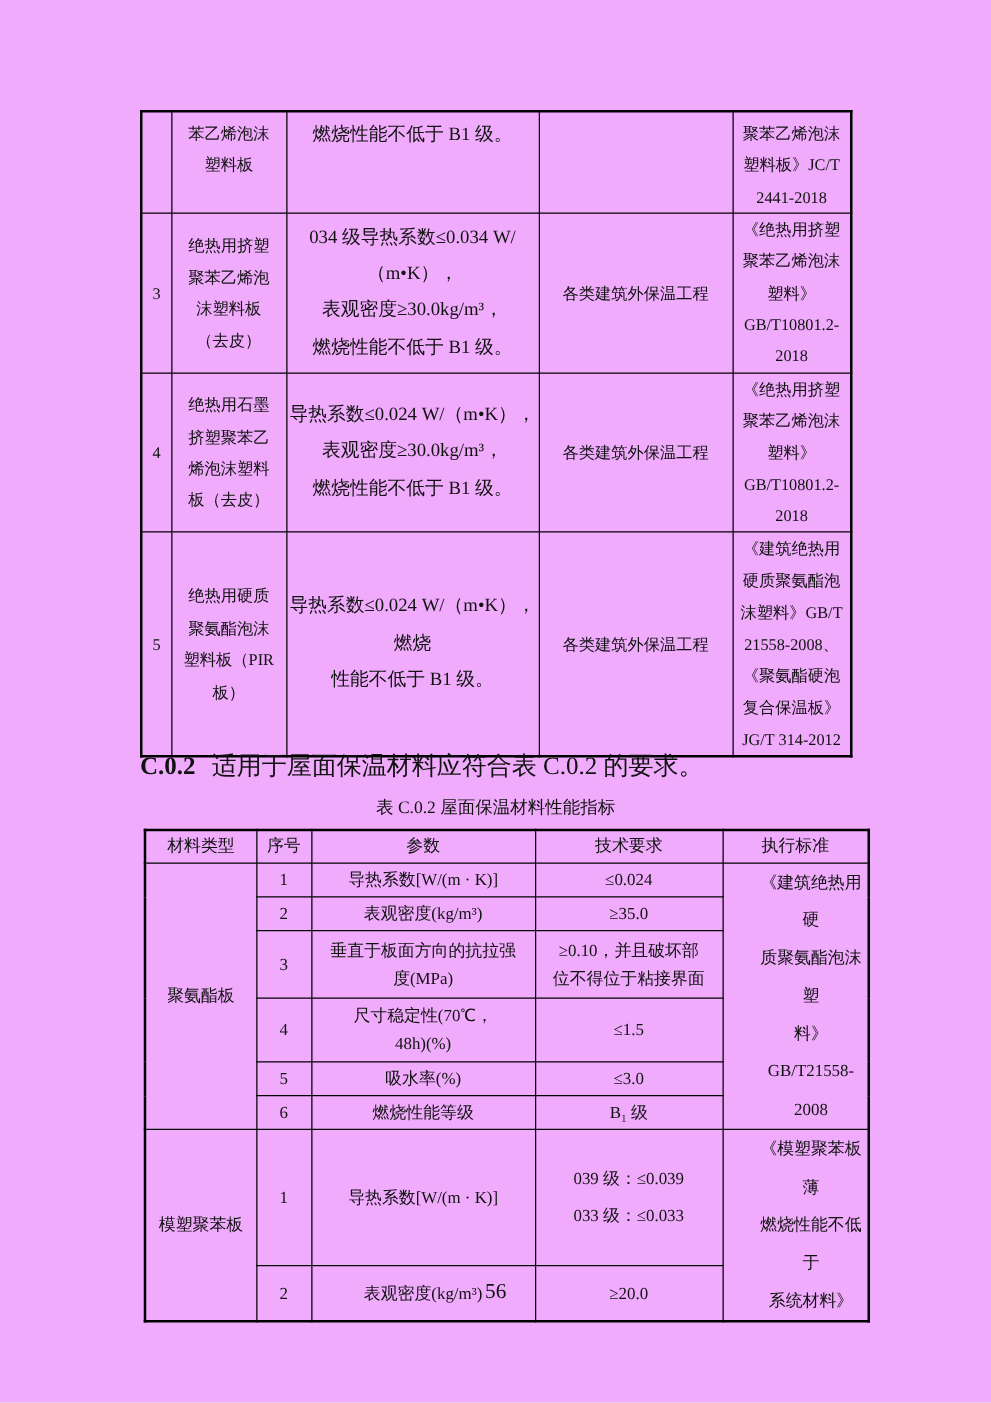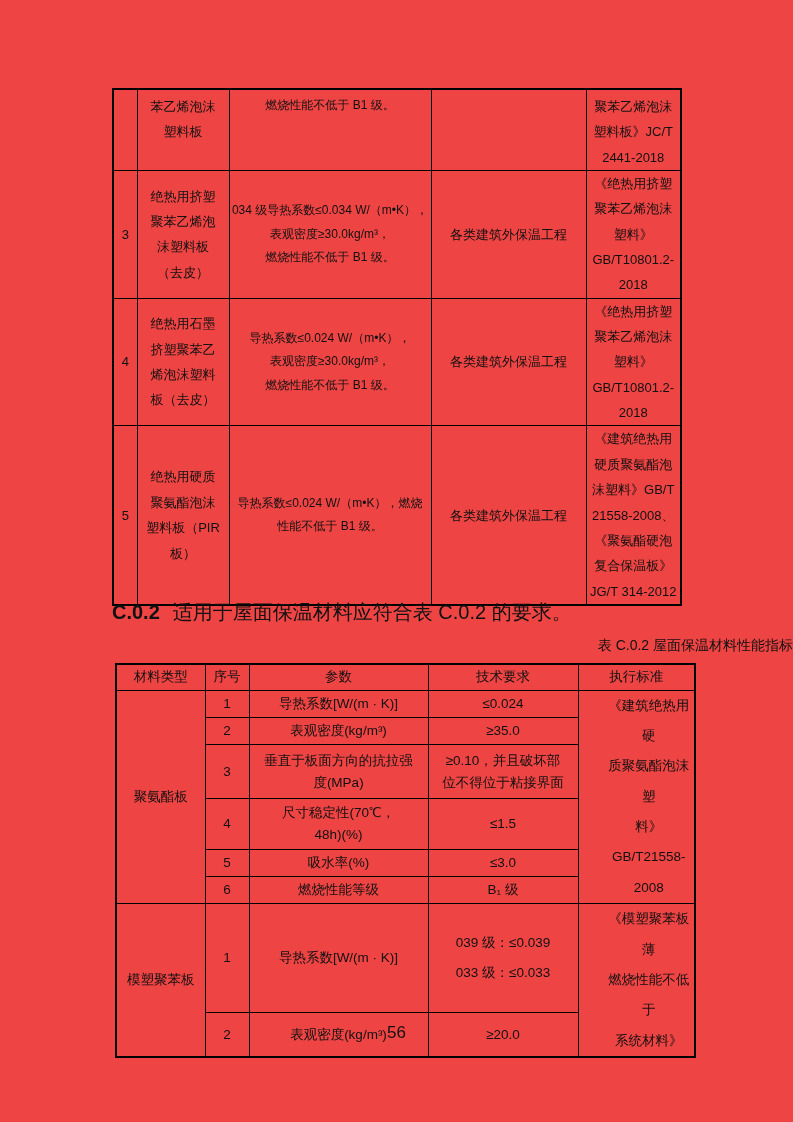--- a/index.html
+++ b/index.html
@@ -2,62 +2,62 @@
 <html><head>
 <meta charset="utf-8">
 <style>
   * { margin: 0; padding: 0; box-sizing: border-box; }
   html, body { background: #e8e8e8; }
   .page {
     position: relative;
     width: 793px;
     height: 1122px;
     margin: 0 auto;
-    background: #ef4444;
-    font-family: Liberation Sans, sans-serif;
+    background: #f0abfc;
+    font-family: Liberation Serif, serif;
     color: #111;
     overflow: hidden;
   }
   table {
     position: absolute;
     border-collapse: collapse;
     table-layout: fixed;
     border: 2px solid #000;
   }
   td, th {
     border: 1px solid #000;
     text-align: center;
     vertical-align: middle;
     white-space: pre-line;
     padding: 0 2px;
     font-weight: normal;
     overflow: hidden;
   }
   
   .t1 { left: 112px; top: 88px; width: 568px; font-size: 13px; line-height: 1.95; }
-  .t1 .c-params { font-size: 12px; }
+  .t1 .c-params { font-size: 15px; }
   .t1 tr.partial td { vertical-align: top; padding-top: 4px; }
   tr.h80  { height: 80px; }
   tr.h124 { height: 124px; }
   tr.h120 { height: 120px; }
   tr.h178 { height: 178px; }
   
   .clause {
     position: absolute;
     left: 112px; top: 599px;
     font-size: 20px;
     white-space: nowrap;
   }
   .clause .cid { font-weight: bold; margin-right: 13px; }
   
   .caption {
     position: absolute;
     left: 0; top: 637px;
     width: 100%;
-    text-align: right;
+    text-align: center;
     font-size: 14px;
   }
   
   .t2 { left: 115px; top: 663px; width: 579px; font-size: 13.5px; line-height: 1.6; }
   .t2 .c-standard { line-height: 2.25; padding-left: 27px; }
   .t2 .loose { line-height: 2.25; margin-left: 36px; }
   tr.h26 { height: 26px; }
   tr.h27 { height: 27px; }
   tr.h53 { height: 53px; }
   tr.h49 { height: 49px; }

